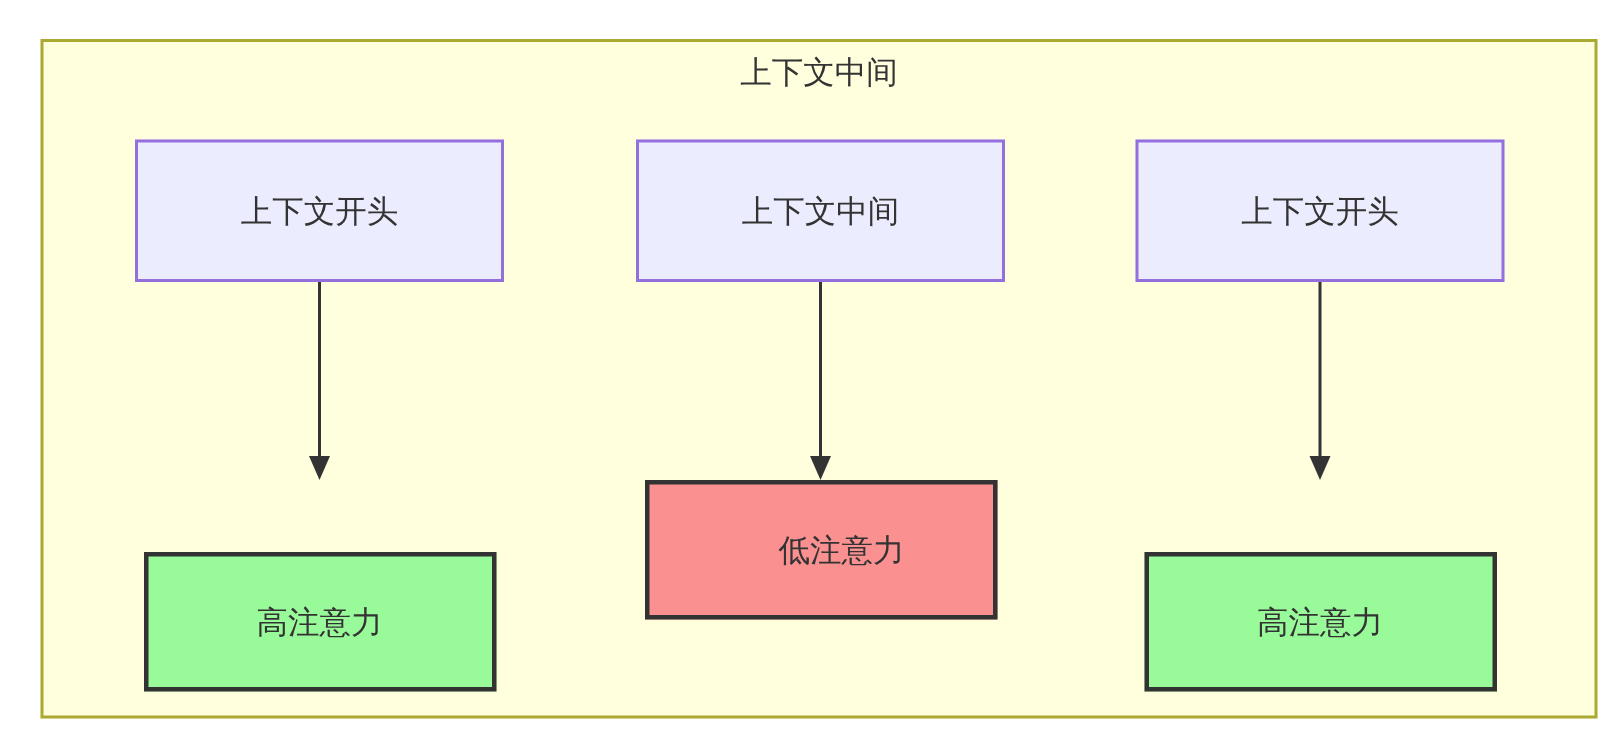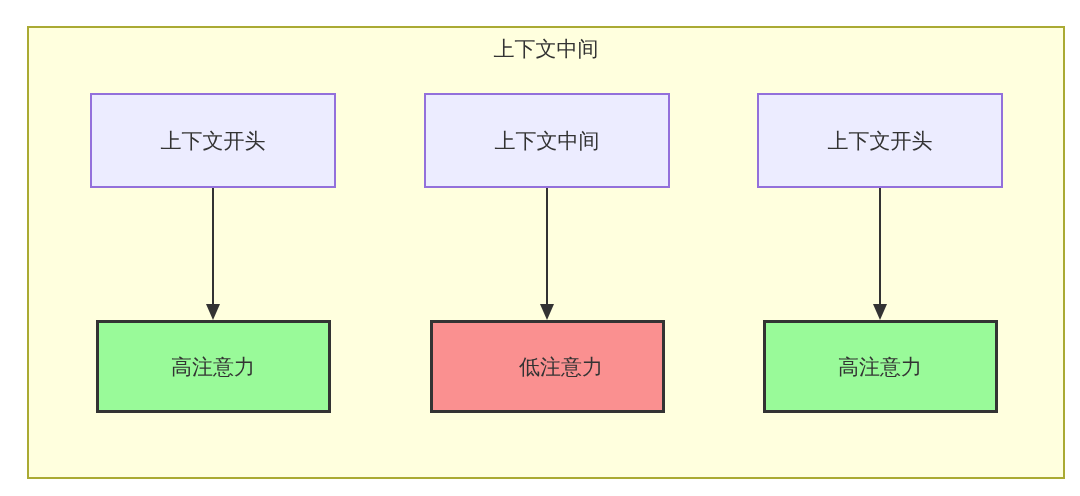--- a/index.html
+++ b/index.html
@@ -61,21 +61,21 @@
     width: 246px;
     height: 95px;
     background: var(--context-fill, #ececff);
     border: 2px solid var(--context-border, #9370db);
   }
   .node.target {
     width: 235px;
     height: 93px;
     border: 3px solid var(--node-border, #333333);
   }
-  .node.target.high { background: var(--high-fill, #99fa99); }
+  .node.target.high { background: var(--high-fill, #99fa99); margin-top: 48px; }
   .node.target.low  { background: var(--low-fill, #fa9090); padding-left: 28px; }
   .arrow {
     width: 20px;
     height: 132px;
     display: block;
   }
   .arrow line { stroke: var(--arrow-color, #333333); stroke-width: 2; }
   .arrow polygon { fill: var(--arrow-color, #333333); }
 </style>
 </head>

